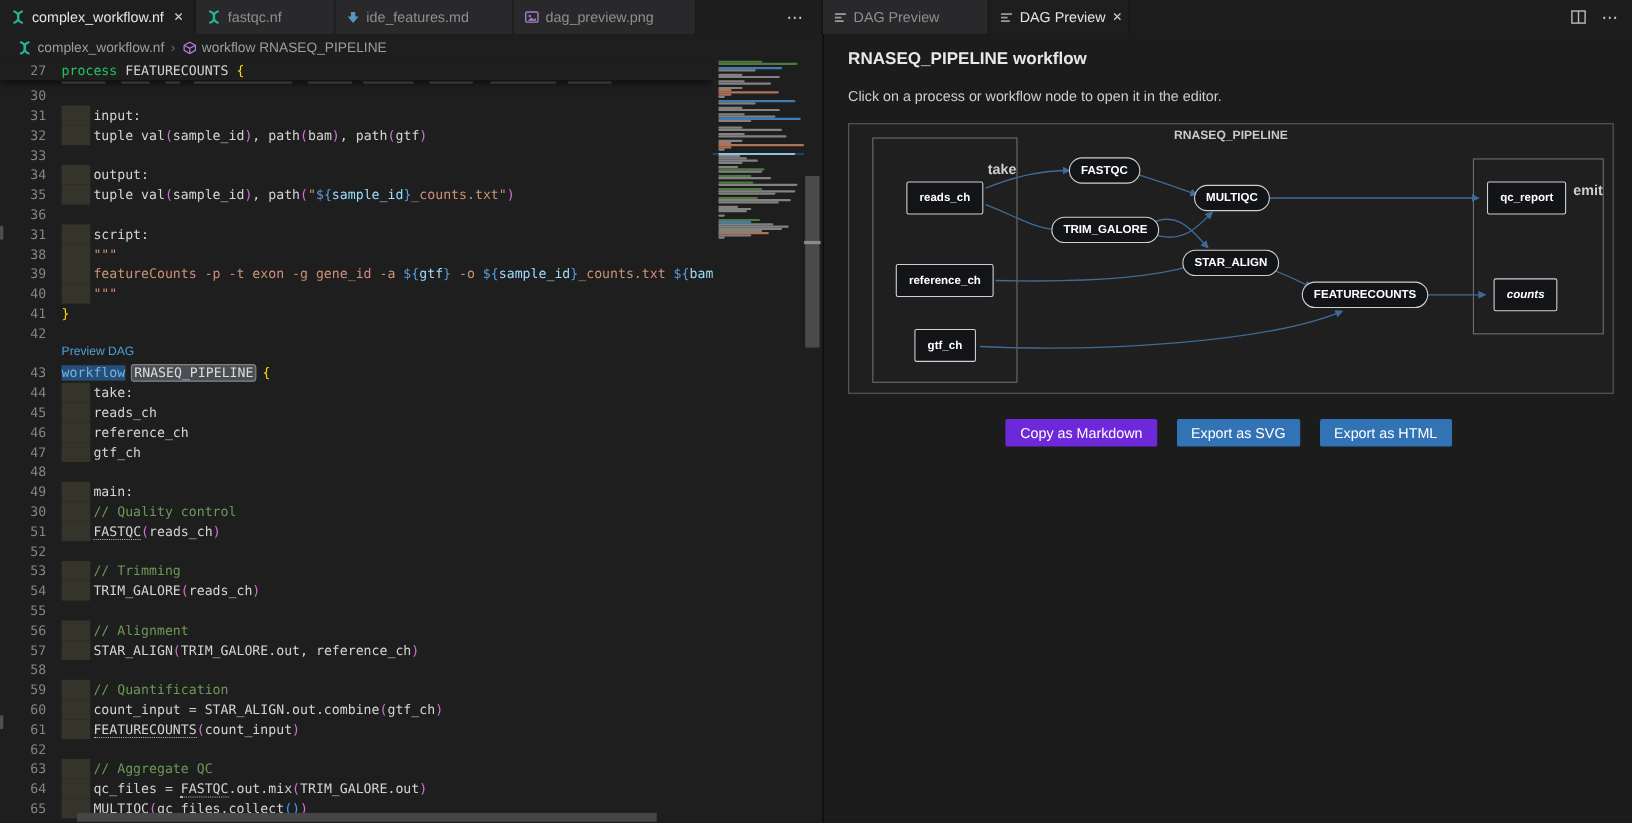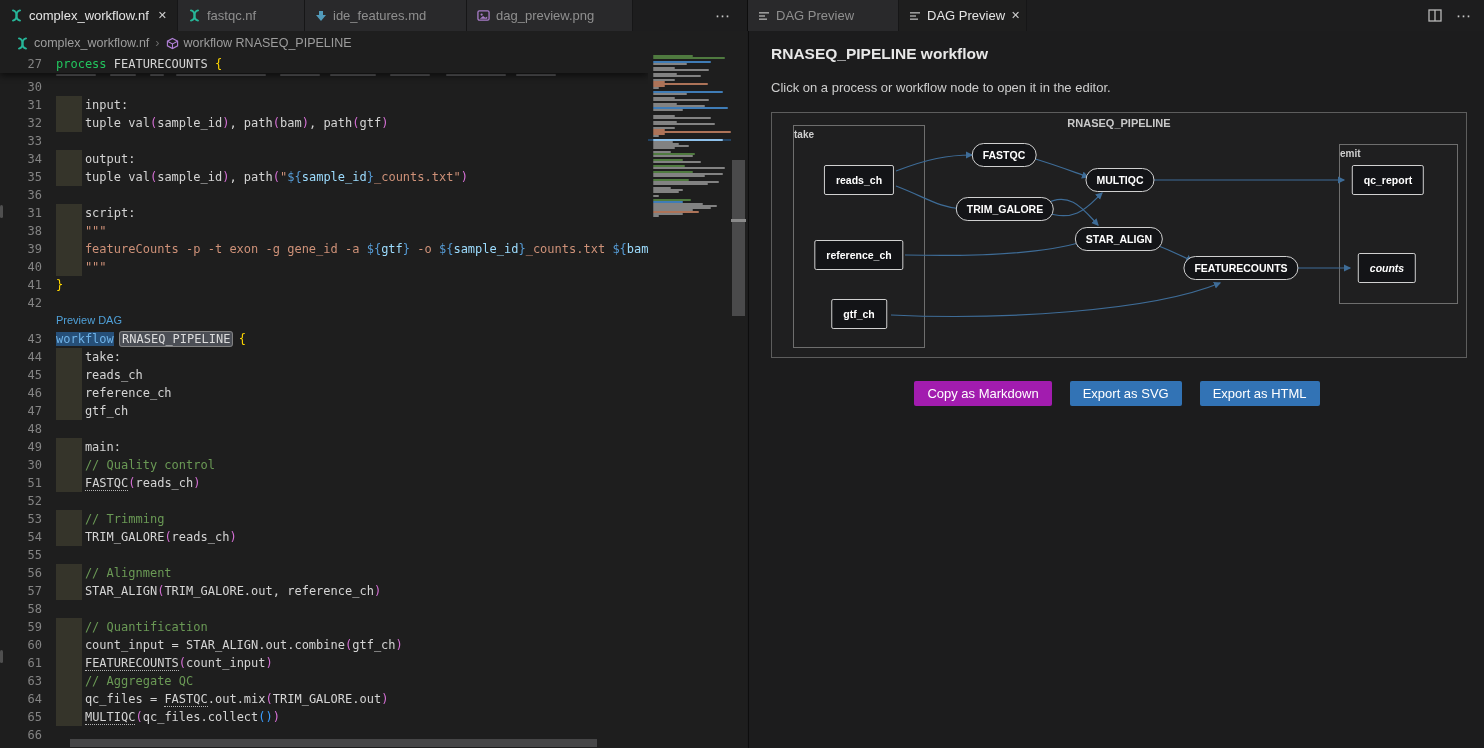--- a/index.html
+++ b/index.html
@@ -54,21 +54,21 @@
   .vthumb{position:absolute;left:1px;top:105px;width:13px;height:156px;background:#4a4a4b}
   .vmark{position:absolute;left:0;top:164px;width:15px;height:3px;background:#8a8a8a}
   .hthumb{position:absolute;left:70px;top:684px;width:527px;height:8px;background:#464647;cursor:pointer}
   
   .panel{position:absolute;left:748px;top:31px;width:736px;height:717px;background:#1c1c1d;border-left:1px solid #0d0d0d;box-sizing:border-box}
   .panel-title{position:absolute;left:22px;top:14px;font-size:15.5px;font-weight:bold;color:#e8e8e8}
   .panel-sub{position:absolute;left:22px;top:49px;font-size:13px;color:#cdcdcd}
   .dag{position:absolute;left:22px;top:81px;width:696px;height:246px;border:1px solid #5d5d5d;background:#1f1f20;box-sizing:border-box}
   .dag-label{position:absolute;top:4px;left:0;right:0;text-align:center;font-size:11px;font-weight:bold;color:#c9c9c9}
   .cluster{position:absolute;border:1px solid #6e6e6e;box-sizing:border-box}
-  .clabel{position:absolute;top:3px;left:0;right:0;text-align:left;font-size:10px;font-weight:bold;color:#cfcfcf}
+  .clabel{position:absolute;top:20px;left:0;right:0;text-align:right;font-size:13px;font-weight:bold;color:#cfcfcf}
   .edges{position:absolute;left:0;top:0;width:100%;height:100%}
   .node{position:absolute;transform:translate(-50%,-50%);background:#131417;border:1.5px solid #d0d0d0;color:#fff;
         font-size:10.5px;font-weight:bold;display:flex;align-items:center;justify-content:center;
         white-space:nowrap;cursor:pointer;z-index:2;box-sizing:border-box}
   .node.process{border-radius:13px;padding:5px 10px}
   .node.channel,.node.output{border-radius:2px;padding:8px 11px}
   .btnrow{position:absolute;left:0;top:350px;width:736px;display:flex;justify-content:center;gap:18px}
   .btn{background:#3273b5;color:#fff;border:none;font-size:13px;padding:5px 13px;border-radius:2px;
        font-family:"Liberation Sans",sans-serif;cursor:pointer}
 </style>
@@ -212,20 +212,21 @@
       <div class="line"><span class="num">52</span><span class="txt"></span></div>
       <div class="line"><span class="indband"></span><span class="num">53</span><span class="txt"><span class="tok-cmt">    // Trimming</span></span></div>
       <div class="line"><span class="indband"></span><span class="num">54</span><span class="txt"><span class="tok-pl">    TRIM_GALORE</span><span class="tok-brP">(</span><span class="tok-pl">reads_ch</span><span class="tok-brP">)</span></span></div>
       <div class="line"><span class="num">55</span><span class="txt"></span></div>
       <div class="line"><span class="indband"></span><span class="num">56</span><span class="txt"><span class="tok-cmt">    // Alignment</span></span></div>
       <div class="line"><span class="indband"></span><span class="num">57</span><span class="txt"><span class="tok-pl">    STAR_ALIGN</span><span class="tok-brP">(</span><span class="tok-pl">TRIM_GALORE.out, reference_ch</span><span class="tok-brP">)</span></span></div>
       <div class="line"><span class="num">58</span><span class="txt"></span></div>
       <div class="line"><span class="indband"></span><span class="num">59</span><span class="txt"><span class="tok-cmt">    // Quantification</span></span></div>
       <div class="line"><span class="indband"></span><span class="num">60</span><span class="txt"><span class="tok-pl">    count_input = STAR_ALIGN.out.combine</span><span class="tok-brP">(</span><span class="tok-pl">gtf_ch</span><span class="tok-brP">)</span></span></div>
       <div class="line"><span class="indband"></span><span class="num">61</span><span class="txt"><span class="tok-pl">    </span><span class="tok-dt">FEATURECOUNTS</span><span class="tok-brP">(</span><span class="tok-pl">count_input</span><span class="tok-brP">)</span></span></div>
+      <div class="line"><span class="num">62</span><span class="txt"></span></div>
       <div class="line"><span class="indband"></span><span class="num">63</span><span class="txt"><span class="tok-cmt">    // Aggregate QC</span></span></div>
       <div class="line"><span class="indband"></span><span class="num">64</span><span class="txt"><span class="tok-pl">    qc_files = </span><span class="tok-dt">FASTQC</span><span class="tok-pl">.out.mix</span><span class="tok-brP">(</span><span class="tok-pl">TRIM_GALORE.out</span><span class="tok-brP">)</span></span></div>
       <div class="line"><span class="indband"></span><span class="num">65</span><span class="txt"><span class="tok-pl">    </span><span class="tok-dt">MULTIQC</span><span class="tok-brP">(</span><span class="tok-pl">qc_files.collect</span><span class="tok-brB">()</span><span class="tok-brP">)</span></span></div>
       <div class="line"><span class="num">66</span><span class="txt"></span></div>
     </div>
   <div class="gmark" style="top:150px"></div>
   <div class="gmark" style="top:595px"></div>
   <div class="minimap" id="minimap">
       <div class="mrow">
         <i class="mc-c" style="width: 40px;"></i>
@@ -472,17 +473,17 @@
       <div class="node channel" style="left: 87px; top: 201px;">gtf_ch</div>
       <div class="node process" style="left: 232px; top: 42px;">FASTQC</div>
       <div class="node process" style="left: 233px; top: 96px;">TRIM_GALORE</div>
       <div class="node process" style="left: 348px; top: 67px;">MULTIQC</div>
       <div class="node process" style="left: 347px; top: 126px;">STAR_ALIGN</div>
       <div class="node process" style="left: 469px; top: 155px;">FEATURECOUNTS</div>
       <div class="node output" style="left: 616px; top: 67px;">qc_report</div>
       <div class="node output" style="left: 615px; top: 155px; font-style: italic;">counts</div>
     </div>
   <div class="btnrow" id="btnrow">
-      <button class="btn" style="background: #a21caf;">Copy as Markdown</button>
+      <button class="btn" style="background: #6d28d9;">Copy as Markdown</button>
       <button class="btn" style="background: rgb(50, 115, 181);">Export as SVG</button>
       <button class="btn" style="background: rgb(50, 115, 181);">Export as HTML</button>
     </div>
 </div>
 
 </body></html>

